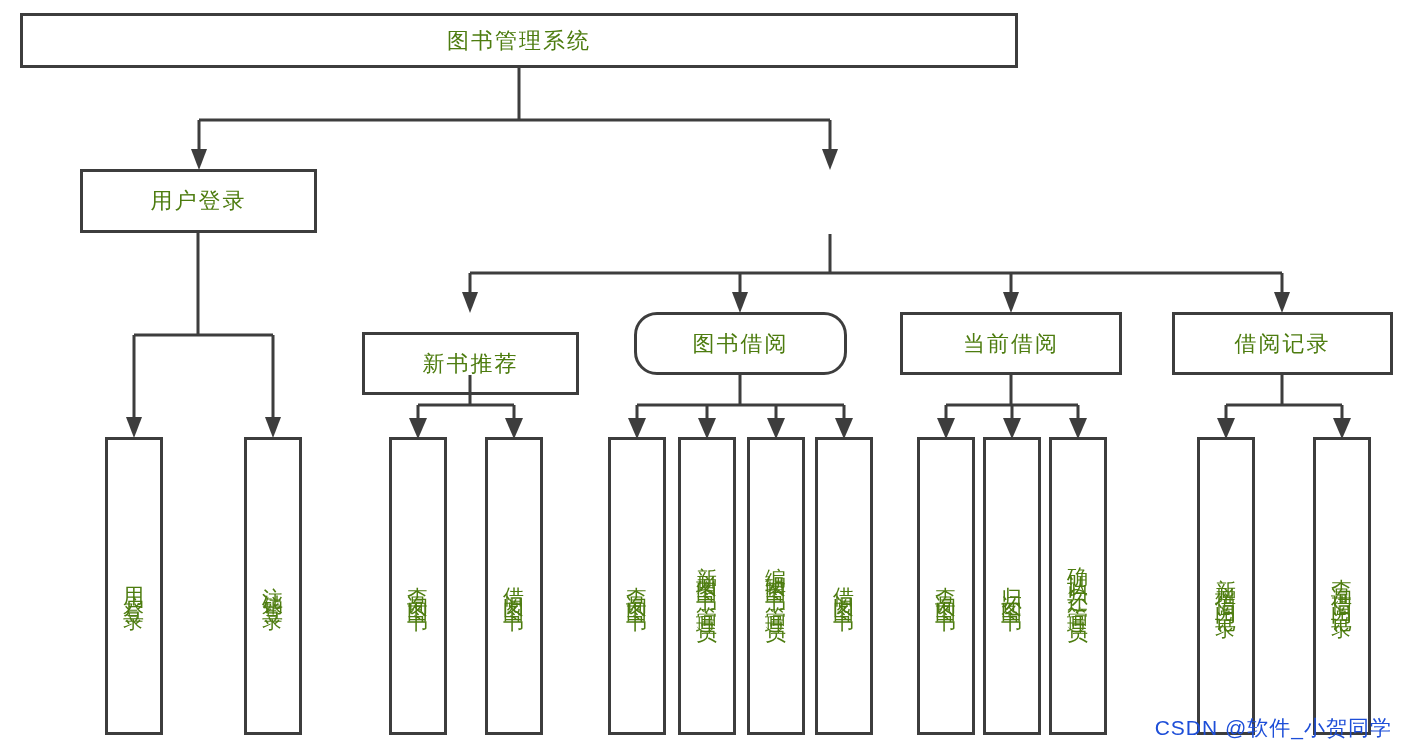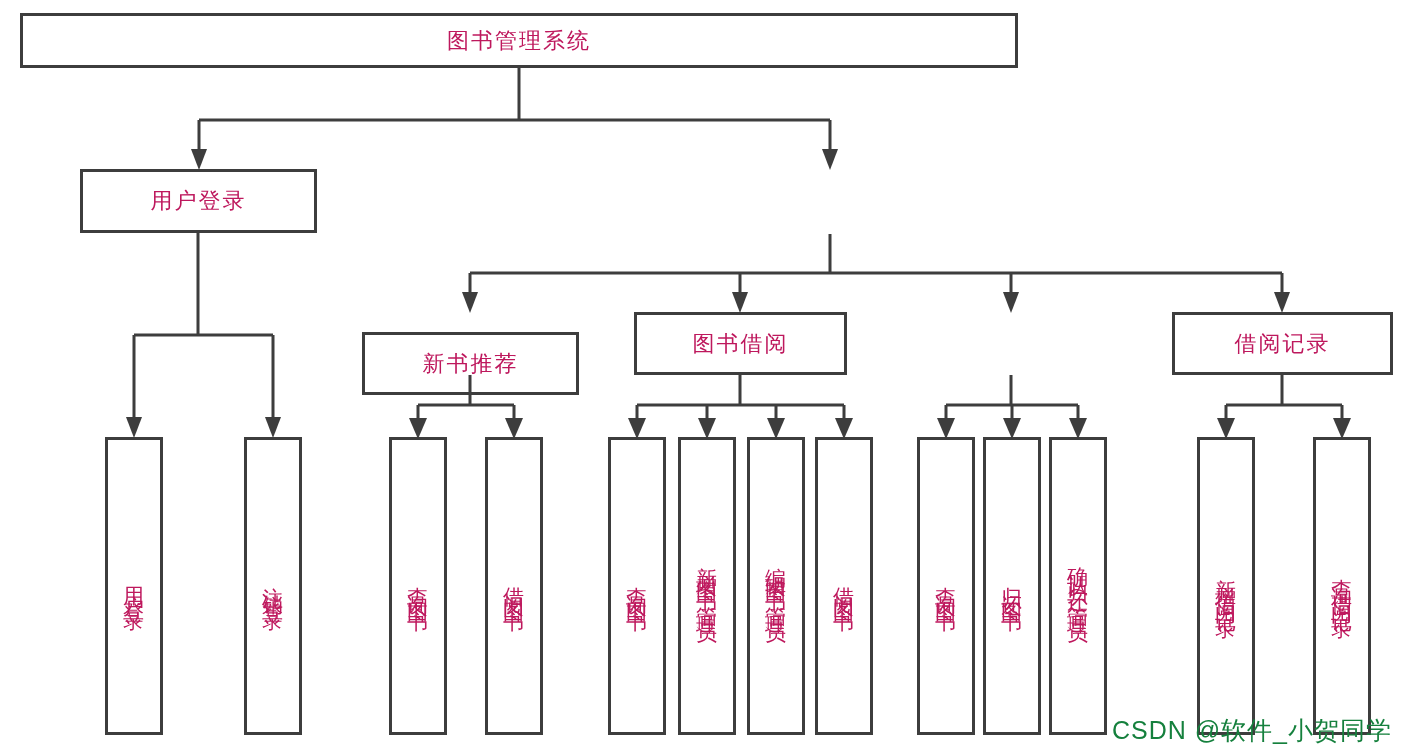--- a/index.html
+++ b/index.html
@@ -25,65 +25,68 @@
     z-index: 2;
   }
   .node {
     position: absolute;
     box-sizing: border-box;
     border: 3px solid #3d3d3d;
     background: #ffffff;
     display: flex;
     align-items: center;
     justify-content: center;
-    color: #be185d;
+    color: #4d7c0f;
     z-index: 1;
   }
   .node .lbl {
     font-size: 22px;
     letter-spacing: 2px;
     white-space: nowrap;
   }
   .leaf .lbl {
     writing-mode: vertical-rl;
     text-orientation: mixed;
     font-size: 21px;
     letter-spacing: 8px;
     line-height: 1;
     white-space: normal;
   }
   .watermark {
     position: absolute;
     right: 13px;
     top: 714px;
-    font-size: 25px;
+    font-size: 21px;
     letter-spacing: 1px;
-    color: #15803d;
+    color: #1d4ed8;
     z-index: 5;
     white-space: nowrap;
   }
 </style>
 </head>
 <body>
 
 <div class="canvas">
 
   <div class="node" style="left:20px; top:13px; width:998px; height:55px;">
     <span class="lbl">图书管理系统</span>
   </div>
 
   <div class="node" style="left:80px; top:169px; width:237px; height:64px;">
     <span class="lbl">用户登录</span>
   </div>
 
   <div class="node" style="left:362px; top:312px; width:217px; height:63px;margin-top:20px;">
     <span class="lbl">新书推荐</span>
   </div>
-  <div class="node" style="left:634px; top:312px; width:213px; height:63px;">
+  <div class="node" style="left:634px; top:312px; width:213px; height:63px;border-radius:23px;">
     <span class="lbl">图书借阅</span>
+  </div>
+  <div class="node" style="left:900px; top:312px; width:222px; height:63px;">
+    <span class="lbl">当前借阅</span>
   </div>
   <div class="node" style="left:1172px; top:312px; width:221px; height:63px;">
     <span class="lbl">借阅记录</span>
   </div>
 
   <div class="node leaf" style="left:105px; top:437px; width:58px; height:298px;">
     <span class="lbl">用户登录</span>
   </div>
   <div class="node leaf" style="left:244px; top:437px; width:58px; height:298px;">
     <span class="lbl">注销登录</span>

